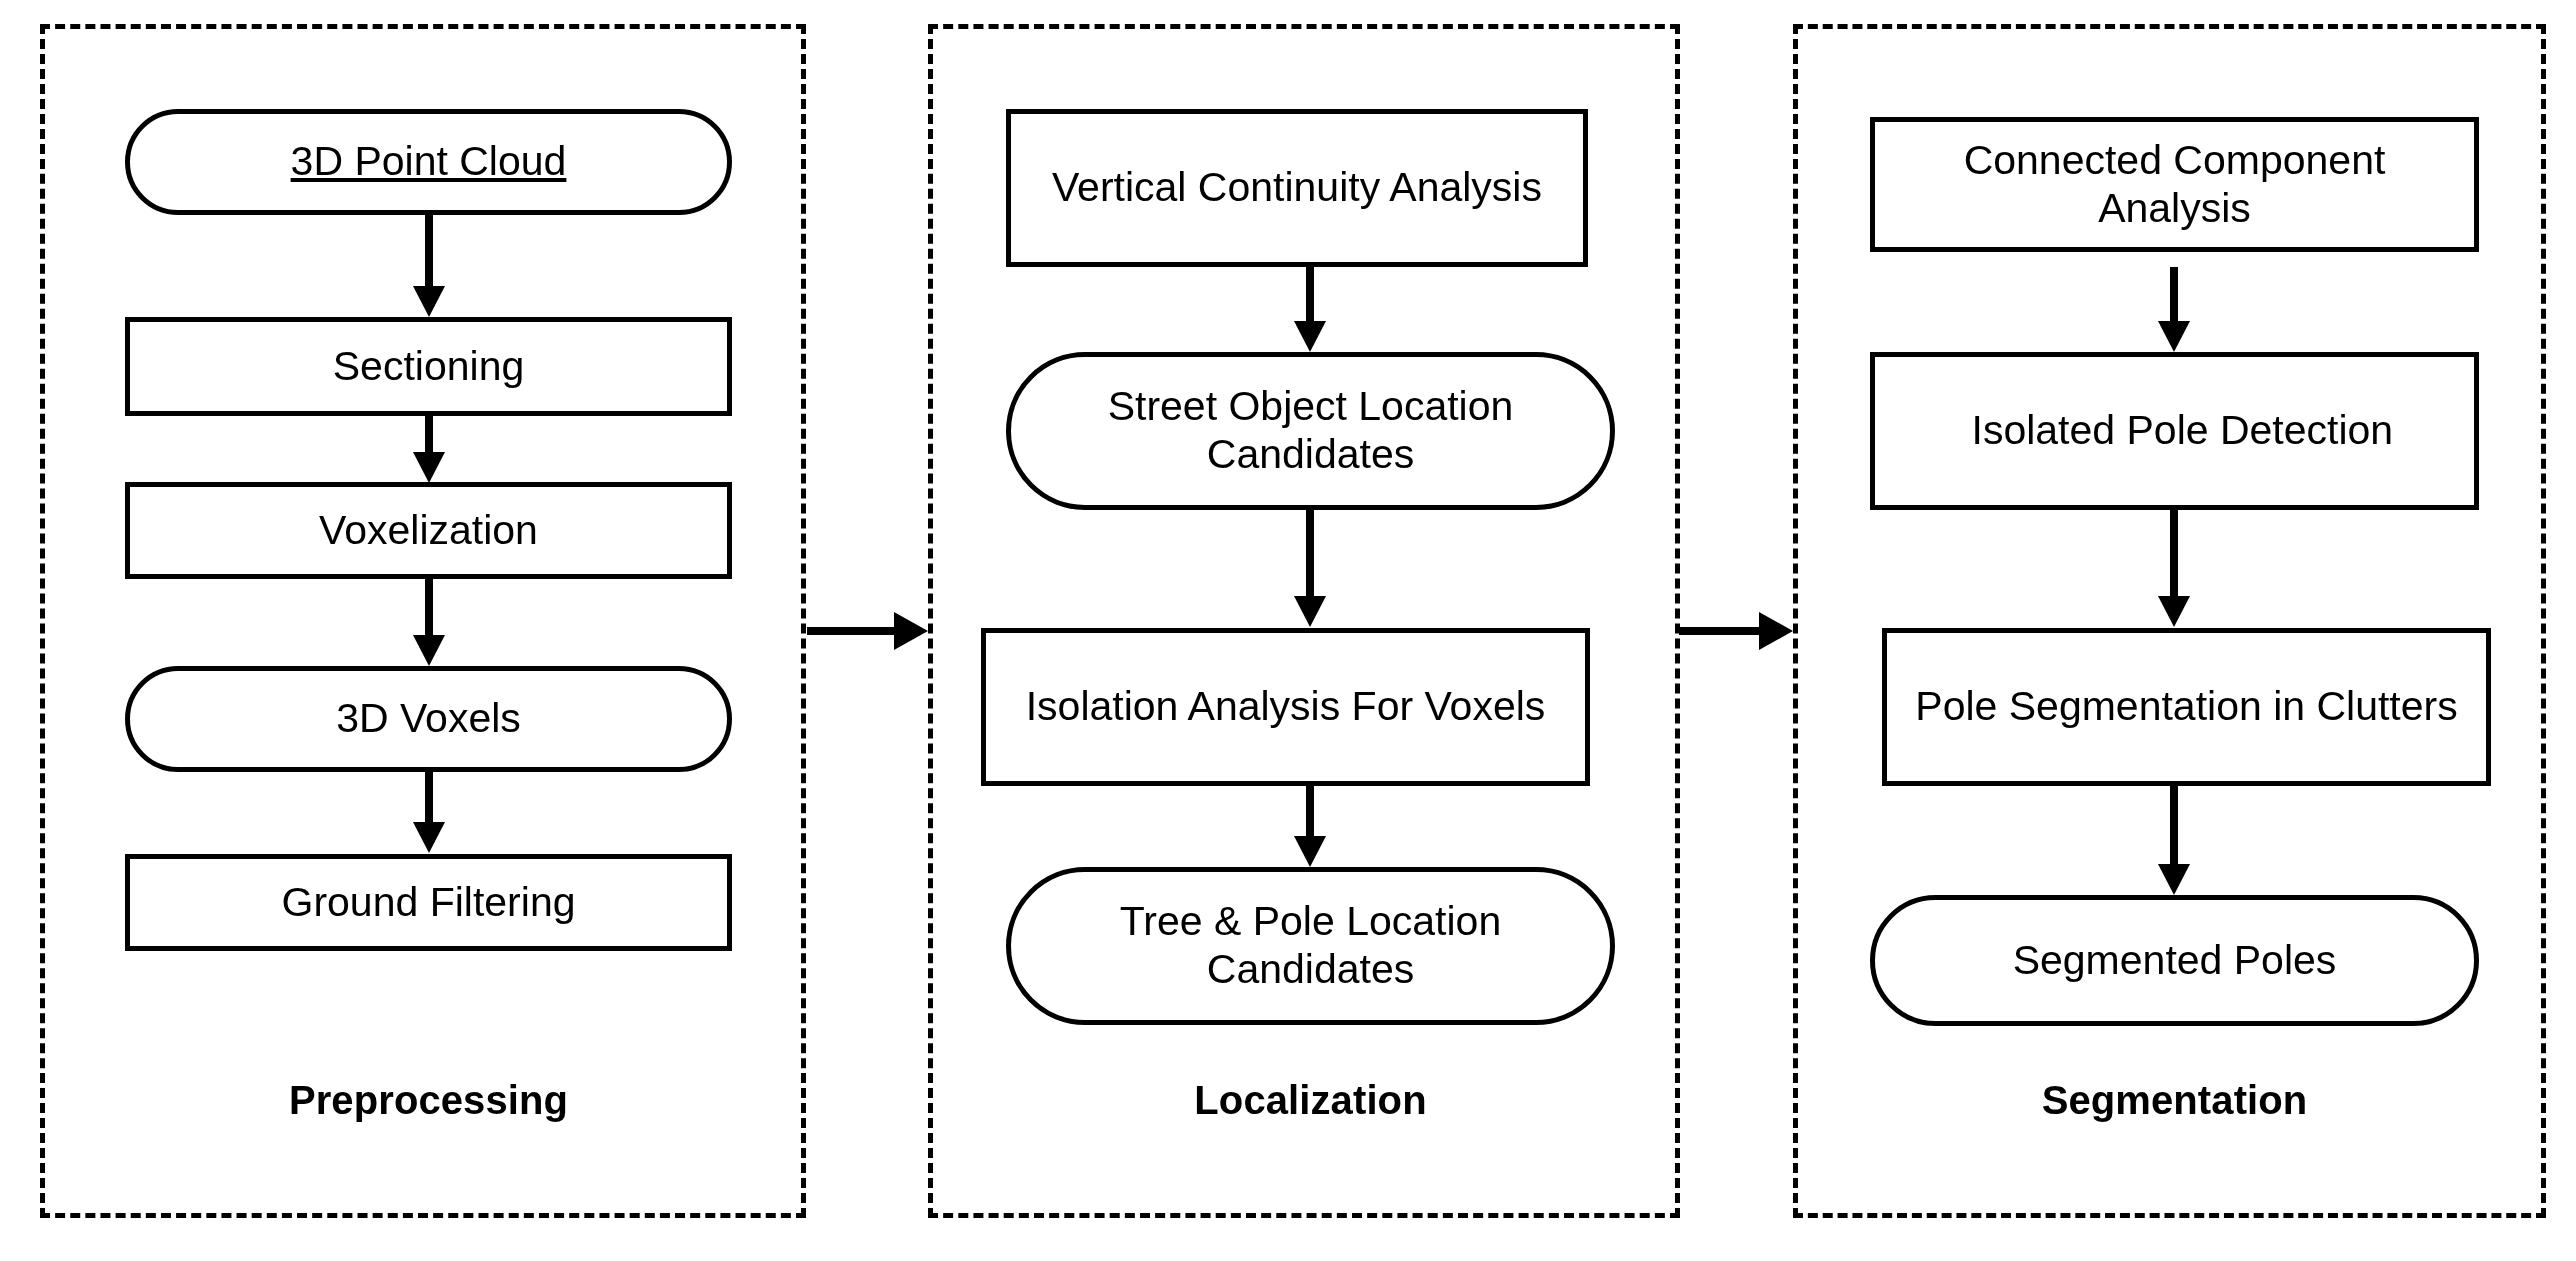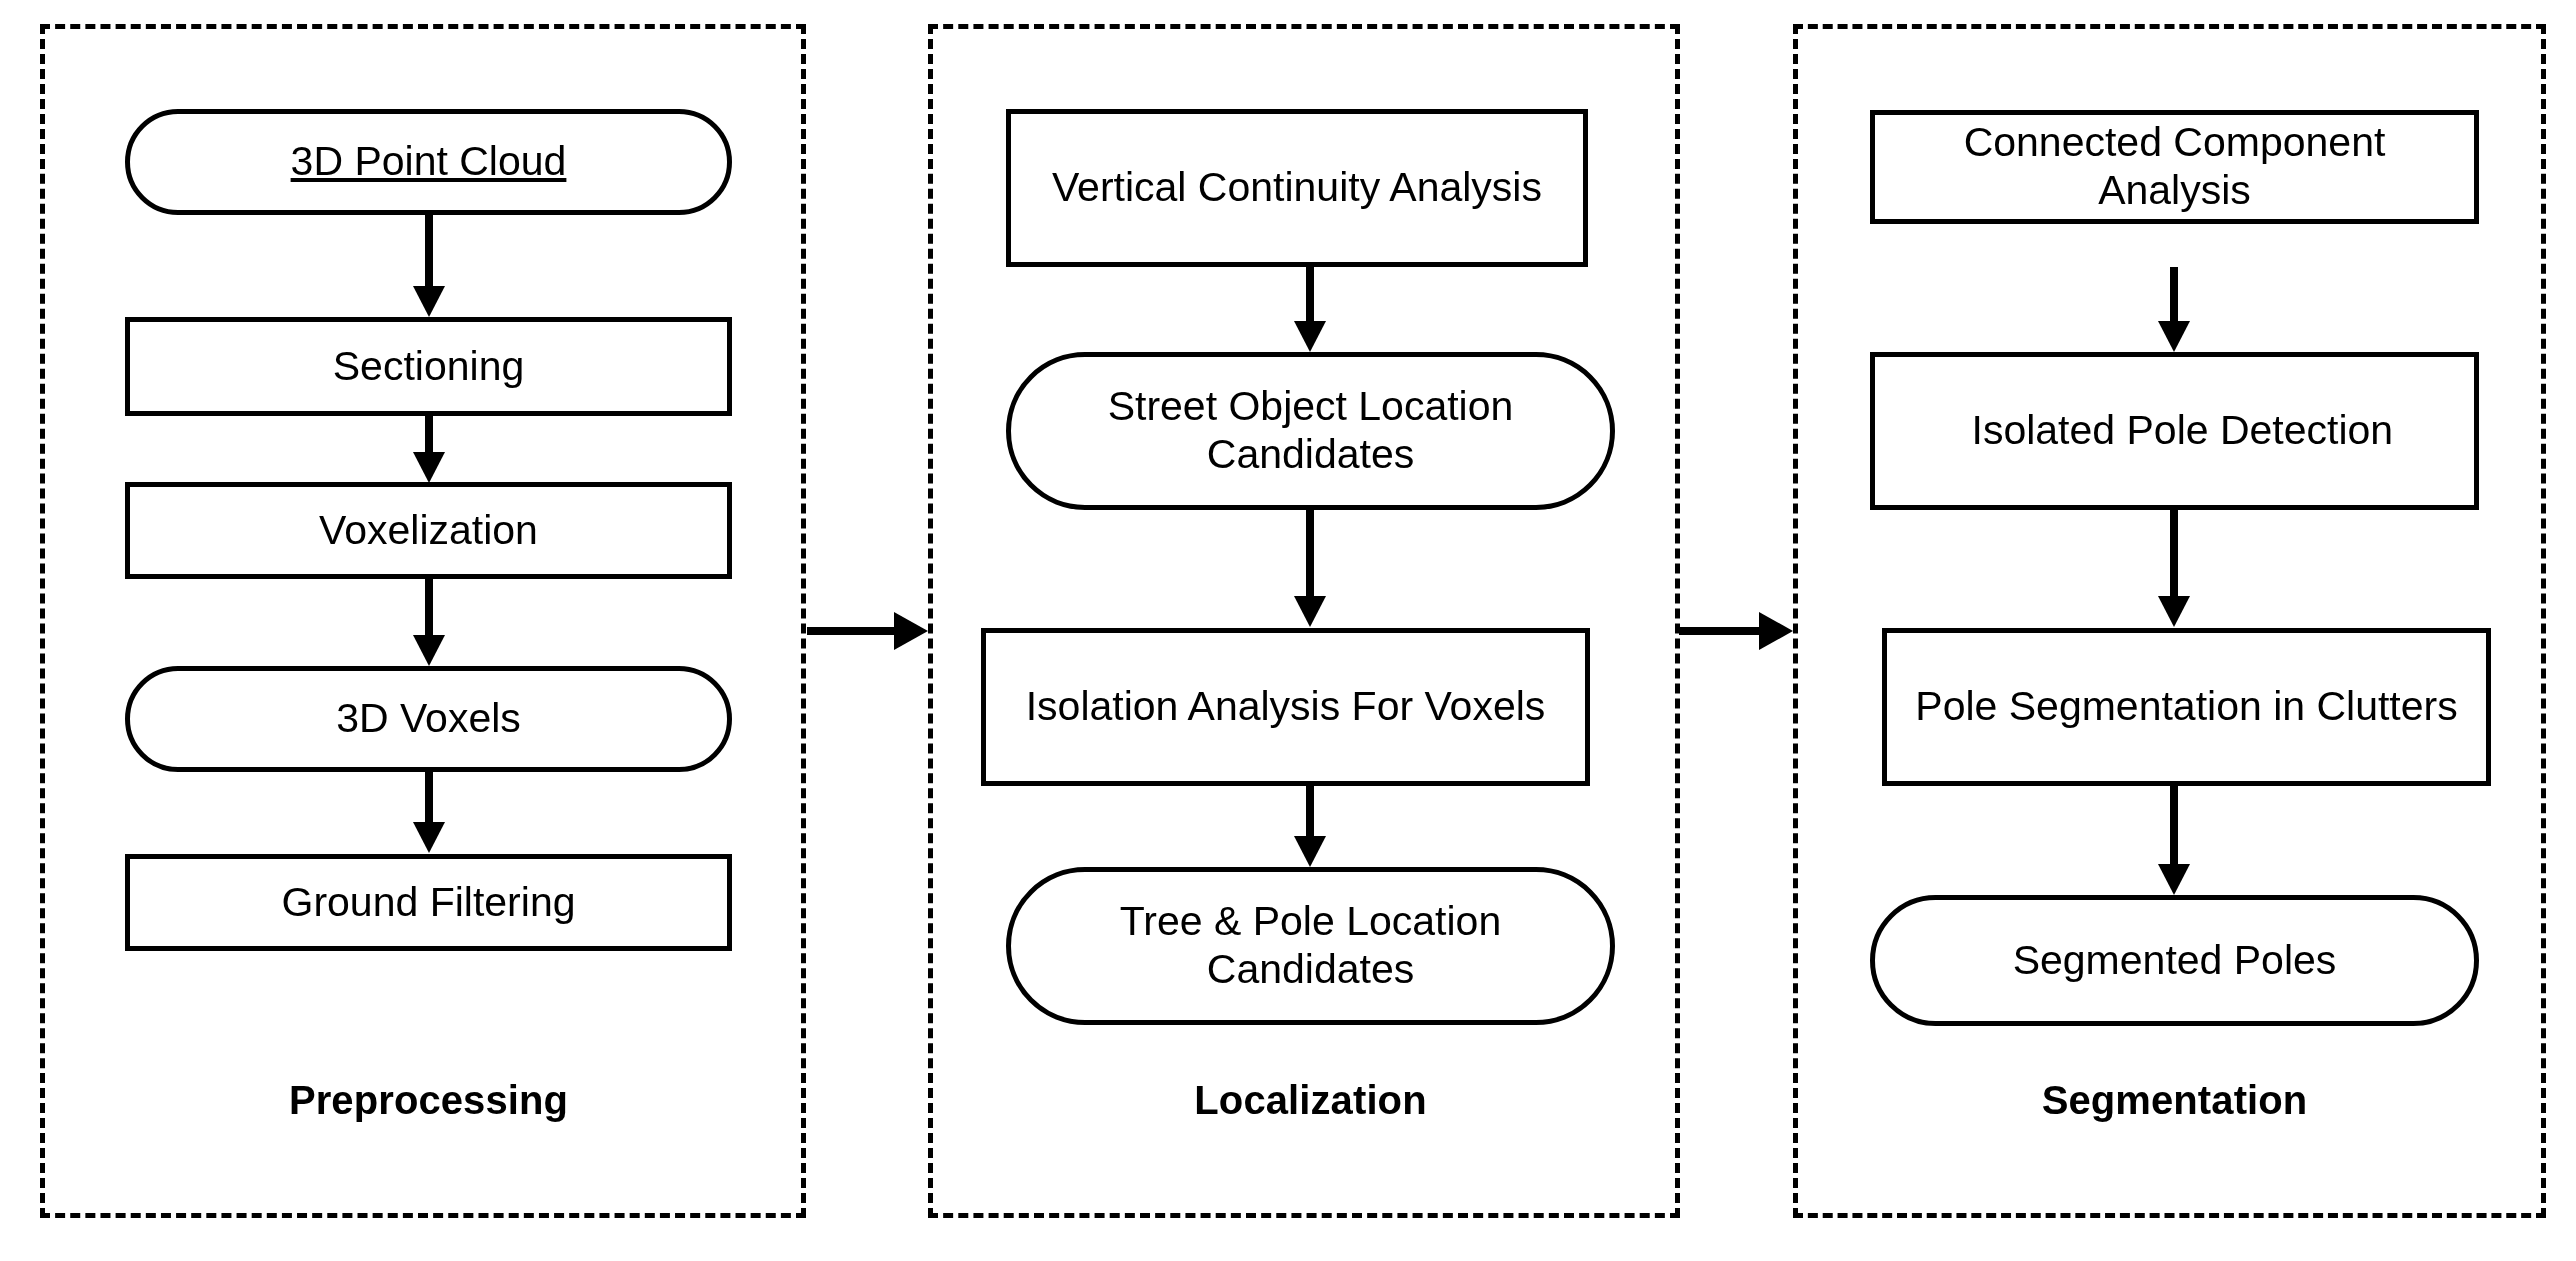--- a/index.html
+++ b/index.html
@@ -196,21 +196,21 @@
 
   <div class="stage-label" style="left:1006px; top:1078px; width:609px;">Localization</div>
 
   <div class="h-arrow" style="left:1679px; top:631px; width:114px;">
     <div class="shaft" style="width:84px;"></div>
     <div class="head"></div>
   </div>
 
   <div class="stage-panel" style="left:1793px; top:24px; width:753px; height:1194px;"></div>
 
-  <div class="node process" style="left:1870px; top:110px; width:609px; height:114px;">
+  <div class="node process" style="left:1870px; top:117px; width:609px; height:135px;">
     <span>Connected Component Analysis</span>
   </div>
 
   <div class="v-arrow" style="left:2174px; top:267px; height:85px;">
     <div class="shaft" style="height:56px;"></div>
     <div class="head"></div>
   </div>
 
   <div class="node process" style="left:1870px; top:352px; width:609px; height:158px;padding-left:26px;">
     <span>Isolated Pole Detection</span>

